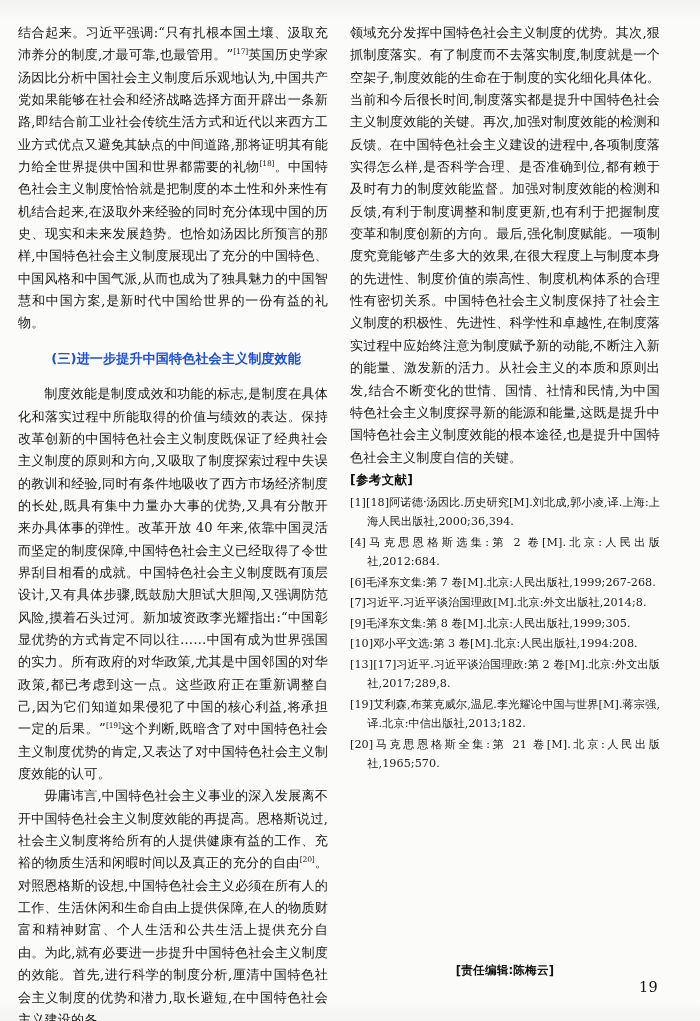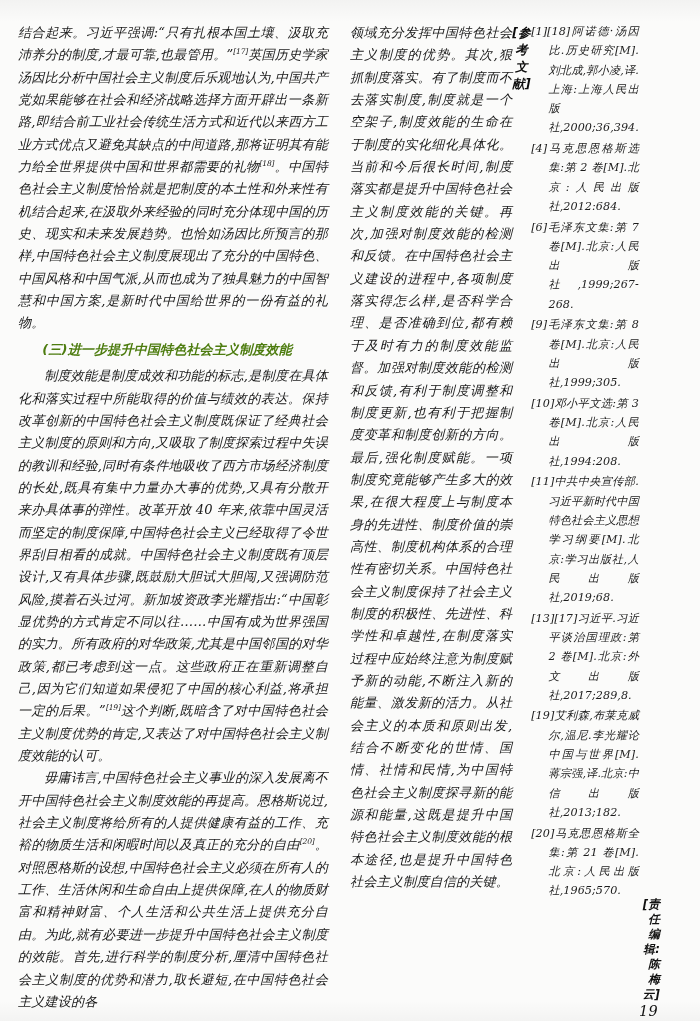--- a/index.html
+++ b/index.html
@@ -17,83 +17,82 @@
     color: #1a1a1a;
     background:
       linear-gradient(180deg, rgba(0,0,0,0.035) 0%, rgba(0,0,0,0.0) 2.2%),
       linear-gradient(0deg, rgba(0,0,0,0.03) 0%, rgba(0,0,0,0.0) 2%),
       #fbfbfa;
   }
 
   .page {
     position: absolute;
     inset: 0;
-    padding: 22px 18px 0 18px;
+    padding: 22px 18px 24px 18px;
     box-sizing: border-box;
-    font-style: italic;
   }
 
   .columns {
     display: flex;
     flex-direction: row;
     gap: 22px;
     height: 100%;
     align-items: flex-start;
   }
 
   .col {
     width: 310px;
     flex: 0 0 310px;
     height: 100%;
     position: relative;
     box-sizing: border-box;
   }
 
   .col-right {
     display: flex;
-    flex-direction: row;
+    flex-direction: column;
   }
 
   
   p.body {
     margin: 0;
     font-size: 13.1px;
     line-height: 22.35px;
     text-align: justify;
     text-justify: inter-ideograph;
     letter-spacing: 0.15px;
     text-indent: 0;
     color: #191919;
     font-weight: 400;
   }
   p.body.indent {
     text-indent: 2em;
   }
 
   h2.section-heading {
-    margin: 4px;
+    margin: 13px;
     font-size: 13.1px;
     line-height: 22.4px;
     font-weight: 700;
     text-indent: 1.55em;
     letter-spacing: 0.1px;
     font-family: "DejaVu Sans", "Liberation Sans", sans-serif;
-    color: #4d7c0f;
+    color: #1d4ed8;
   }
 
   sup.cite {
     font-size: 7.6px;
     vertical-align: super;
     line-height: 0;
     letter-spacing: -0.2px;
   }
 
   
   .refs-title {
-    text-align: center;
+    text-align: left;
     font-size: 12.4px;
     font-weight: 700;
     font-family: "DejaVu Sans", "Liberation Sans", sans-serif;
     margin: 3px 0 4px 0;
     letter-spacing: 0.4px;
     color: #0d0d0d;
   }
 
   ul.ref-list {
     list-style: none;
@@ -111,21 +110,21 @@
     letter-spacing: 0.05px;
     color: #1c1c1c;
   }
 
   
   .footer {
     margin-top: auto;
     padding-bottom: 2px;
   }
   .editor-credit {
-    text-align: right;
+    text-align: center;
     font-size: 11.6px;
     font-family: "DejaVu Sans", "Liberation Sans", sans-serif;
     font-weight: 700;
     letter-spacing: 0.2px;
     color: #111;
     margin-bottom: 1px;
   }
   .page-number {
     text-align: right;
     font-size: 14.4px;
@@ -155,23 +154,23 @@
     <div class="col col-right">
 
       <p class="body">领域充分发挥中国特色社会主义制度的优势。其次,狠抓制度落实。有了制度而不去落实制度,制度就是一个空架子,制度效能的生命在于制度的实化细化具体化。当前和今后很长时间,制度落实都是提升中国特色社会主义制度效能的关键。再次,加强对制度效能的检测和反馈。在中国特色社会主义建设的进程中,各项制度落实得怎么样,是否科学合理、是否准确到位,都有赖于及时有力的制度效能监督。加强对制度效能的检测和反馈,有利于制度调整和制度更新,也有利于把握制度变革和制度创新的方向。最后,强化制度赋能。一项制度究竟能够产生多大的效果,在很大程度上与制度本身的先进性、制度价值的崇高性、制度机构体系的合理性有密切关系。中国特色社会主义制度保持了社会主义制度的积极性、先进性、科学性和卓越性,在制度落实过程中应始终注意为制度赋予新的动能,不断注入新的能量、激发新的活力。从社会主义的本质和原则出发,结合不断变化的世情、国情、社情和民情,为中国特色社会主义制度探寻新的能源和能量,这既是提升中国特色社会主义制度效能的根本途径,也是提升中国特色社会主义制度自信的关键。</p>
 
       <div class="refs-title">[参考文献]</div>
 
       <ul class="ref-list">
         <li>[1][18]阿诺德·汤因比.历史研究[M].刘北成,郭小凌,译.上海:上海人民出版社,2000;36,394.</li>
         <li>[4]马克思恩格斯选集:第 2 卷[M].北京:人民出版社,2012:684.</li>
         <li>[6]毛泽东文集:第 7 卷[M].北京:人民出版社,1999;267-268.</li>
+        <li>[7]习近平.习近平谈治国理政[M].北京:外文出版社,2014;8.</li>
         <li>[9]毛泽东文集:第 8 卷[M].北京:人民出版社,1999;305.</li>
         <li>[10]邓小平文选:第 3 卷[M].北京:人民出版社,1994:208.</li>
-        <li>[11]中共中央宣传部.习近平新时代中国特色社会主义思想学习纲要[M].北京:学习出版社,人民出版社,2019;68.</li>
         <li>[13][17]习近平.习近平谈治国理政:第 2 卷[M].北京:外文出版社,2017;289,8.</li>
         <li>[19]艾利森,布莱克威尔,温尼.李光耀论中国与世界[M].蒋宗强,译.北京:中信出版社,2013;182.</li>
         <li>[20]马克思恩格斯全集:第 21 卷[M].北京:人民出版社,1965;570.</li>
       </ul>
 
       <div class="footer">
         <div class="editor-credit">[责任编辑:陈梅云]</div>
         <div class="page-number">19</div>
       </div>
 

